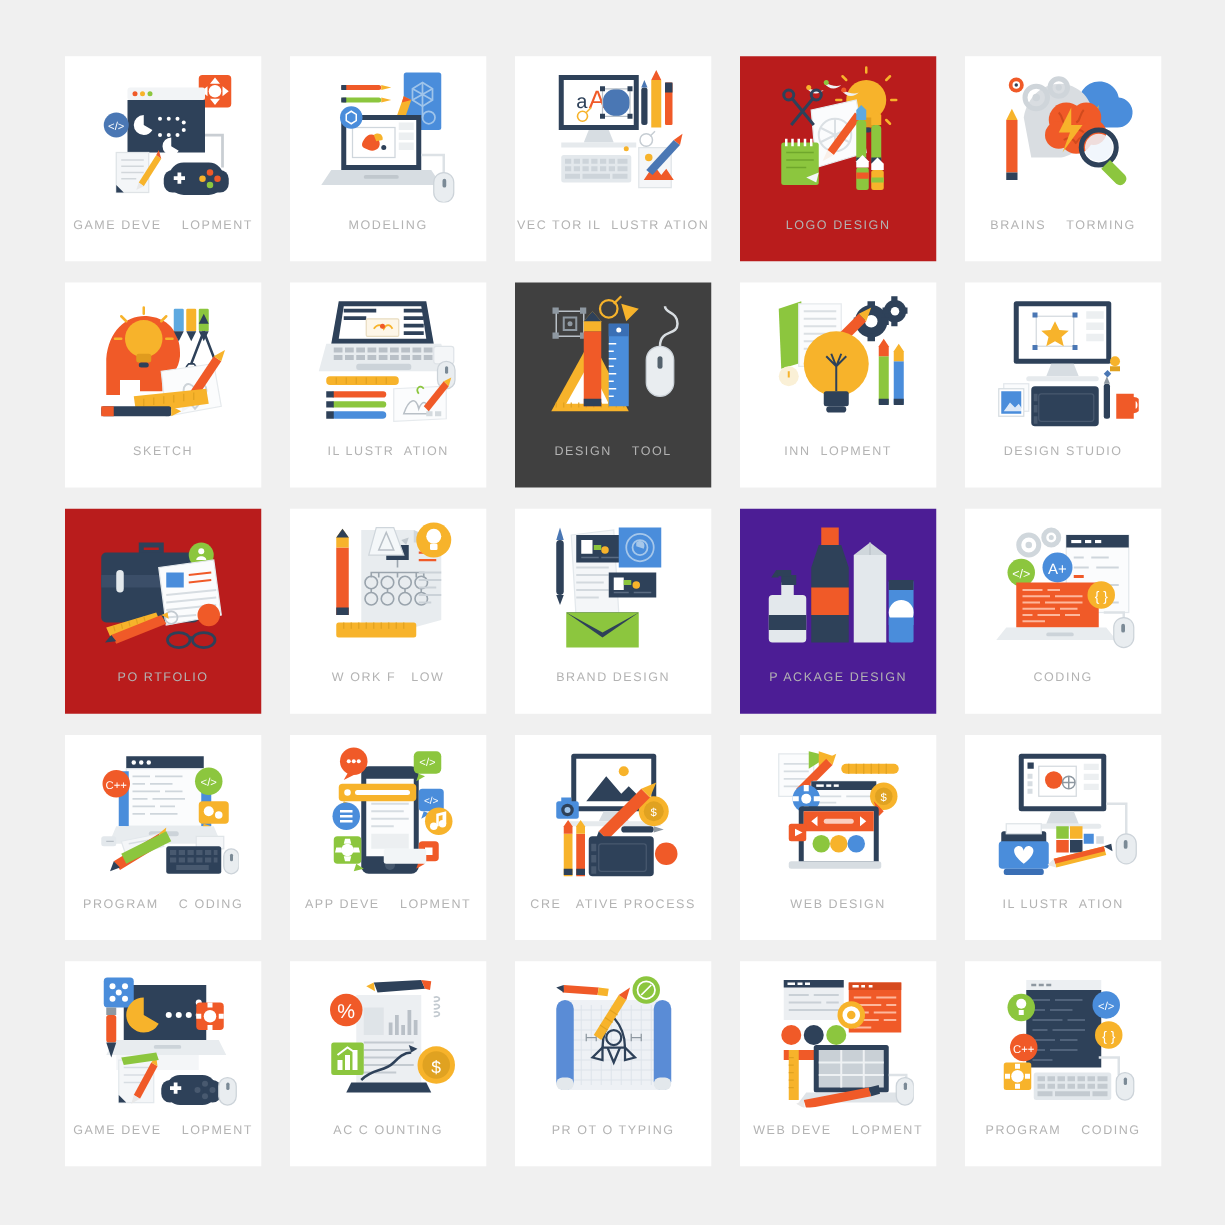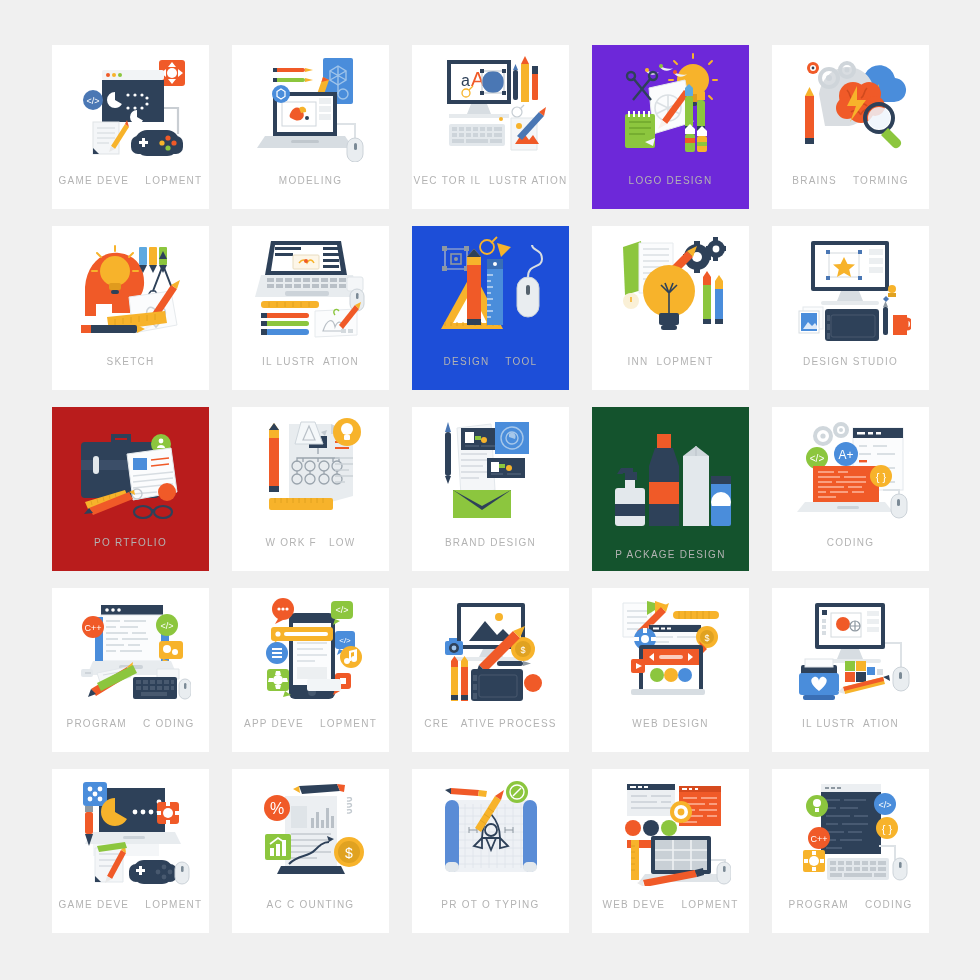--- a/index.html
+++ b/index.html
@@ -195,21 +195,21 @@
         <g fill="none" stroke="#c6cdd3" stroke-width="1.2">
             <circle cx="86" cy="60" r="5"></circle>
             <path d="M89 57l4-4"></path>
           </g>
         <circle cx="70" cy="67" r="2" fill="#f7b32b"></circle>
       </svg>
     </div>
     <div class="label" style="color: rgb(179, 179, 179);">VEC TOR IL  LUSTR ATION</div>
   </div>
 
-  <div class="card" style="background: #6d28d9;">
+  <div class="card" style="background: #b91c1c;">
     <div class="art">
       <svg width="120" height="110" viewBox="0 0 120 110">
         <circle cx="82" cy="28" r="16" fill="#f7b32b"></circle>
         <rect x="76" y="42" width="12" height="8" rx="2" fill="#e09b1e"></rect>
         <rect x="78" y="50" width="8" height="4" rx="2" fill="#2e4159"></rect>
         <g stroke="#f7b32b" stroke-width="2" stroke-linecap="round">
             <path d="M82 6v-4M66 12l-3-3M98 12l3-3M62 28h-4M106 28h-4M66 44l-3 3M98 44l3 3"></path>
           </g>
         <path d="M38 36l36-8 8 42-40 12z" fill="#fbfcfd" stroke="#e6eaed"></path>
         <g fill="none" stroke="#dbe0e4" stroke-width="1.6">
@@ -393,21 +393,21 @@
         <path d="M104 72l4 4 2-7z" fill="#f7b32b"></path>
         <g fill="#d4dade">
             <rect x="90" y="96" width="5" height="4"></rect>
             <rect x="97" y="96" width="5" height="4"></rect>
           </g>
       </svg>
     </div>
     <div class="label" style="color: rgb(179, 179, 179);">IL LUSTR  ATION</div>
   </div>
 
-  <div class="card" style="background: #1d4ed8;">
+  <div class="card" style="background: #404040;">
     <div class="art">
       <svg width="120" height="110" viewBox="0 0 120 110">
         <g fill="none" stroke="#b9c0c7" stroke-width="1.2">
             <path d="M14 16h22v20H14z"></path>
           </g>
         <g fill="#8e98a1">
             <rect x="11" y="13" width="5" height="5"></rect>
             <rect x="33" y="13" width="5" height="5"></rect>
             <rect x="11" y="33" width="5" height="5"></rect>
             <rect x="33" y="33" width="5" height="5"></rect>
@@ -646,21 +646,21 @@
         <path d="M14 18l3-10 3 10z" fill="#4a77b4"></path>
         <path d="M14 62h6l-3 8z" fill="#2e4159"></path>
         <path d="M22 76h58v28H22z" fill="#8cc63e"></path>
         <path d="M22 76l29 20 29-20z" fill="#2e4159"></path>
         <path d="M22 76l29 16 29-16z" fill="#8cc63e"></path>
       </svg>
     </div>
     <div class="label" style="color: rgb(179, 179, 179);">BRAND DESIGN</div>
   </div>
 
-  <div class="card" style="background: #14532d; justify-content: center;">
+  <div class="card" style="background: #4c1d95;">
     <div class="art">
       <svg width="120" height="110" viewBox="0 0 120 110">
         <rect x="46" y="8" width="14" height="14" fill="#f05a28"></rect>
         <path d="M44 22h18l6 18v60H38V40z" fill="#2e4159"></path>
         <rect x="38" y="56" width="30" height="22" fill="#f05a28"></rect>
         <rect x="72" y="30" width="26" height="70" fill="#e3e8ec"></rect>
         <path d="M72 30l13-10 13 10z" fill="#d0d7dc"></path>
         <path d="M85 20v10" stroke="#c0c7cd" stroke-width="1.4"></path>
         <rect x="100" y="50" width="20" height="50" rx="2" fill="#4a8ddb"></rect>
         <rect x="100" y="50" width="20" height="8" fill="#2e4159"></rect>

